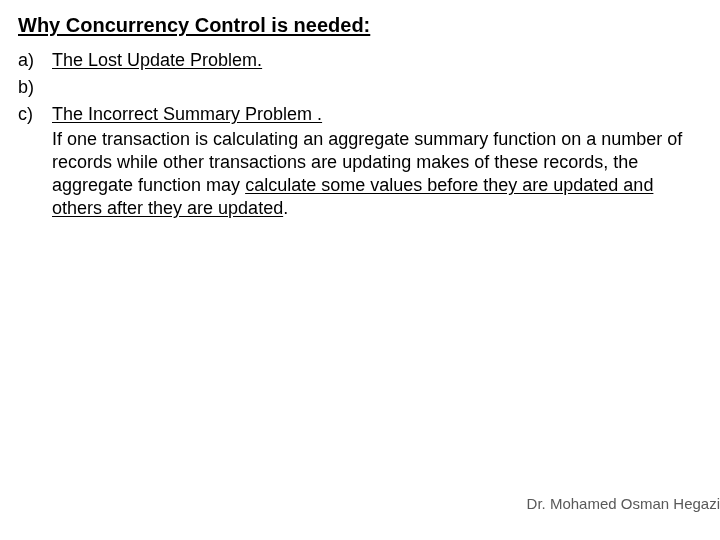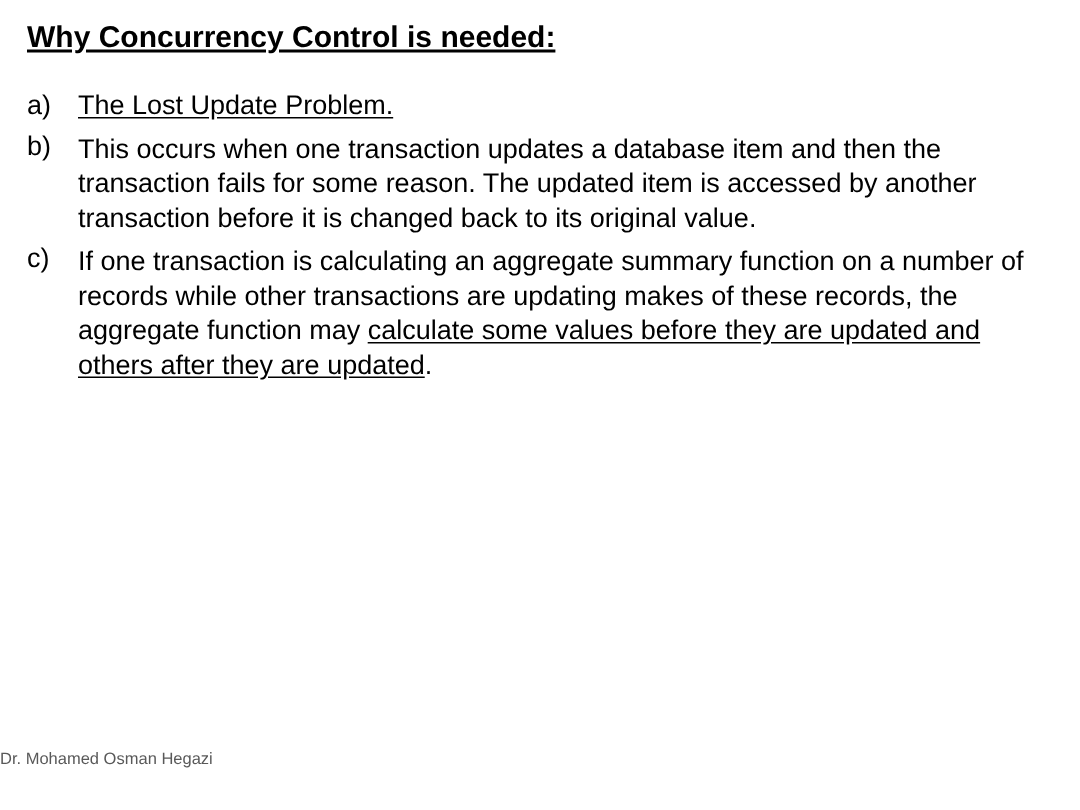--- a/index.html
+++ b/index.html
@@ -16,21 +16,21 @@
   .slide {
     padding: 14px 18px 0 18px;
     box-sizing: border-box;
     width: 100%;
     height: 100%;
     position: relative;
   }
   .title {
     font-weight: bold;
     font-size: 20px;
-    margin-bottom: 22px;
+    margin-bottom: 12px;
     text-decoration: underline;
     text-underline-offset: 2px;
   }
   .list {
     font-size: 18px;
     line-height: 1.28;
   }
   .item {
     display: flex;
     margin-bottom: 4px;
@@ -52,22 +52,22 @@
   }
   .u {
     text-decoration: underline;
     text-underline-offset: 2px;
   }
   .footer {
     position: absolute;
     bottom: 28px;
     left: 0;
     width: 100%;
-    text-align: left;
-    font-size: 11px;
+    text-align: right;
+    font-size: 15px;
     color: #595959;
   }
 </style>
 </head>
 <body>
 
 <div class="slide">
 
   <div class="title">Why Concurrency Control is needed:</div>
 
@@ -76,27 +76,27 @@
     <div class="item">
       <div class="marker">a)</div>
       <div class="body">
         <div class="sub-title">The Lost Update Problem.</div>
       </div>
     </div>
 
     <div class="item">
       <div class="marker">b)</div>
       <div class="body">
-        <div class="desc">This occurs when one transaction updates a database item and then the transaction fails for some reason. The updated item is accessed by another transaction before it is changed back to its original value.</div>
       </div>
     </div>
 
     <div class="item">
       <div class="marker">c)</div>
       <div class="body">
+        <div class="sub-title">The Incorrect Summary Problem .</div>
         <div class="desc"><span>If one transaction is calculating an aggregate summary function on a number of records while other transactions are updating makes of these records, the aggregate function may </span><span class="u">calculate some values before they are updated and others after they are updated</span><span>.</span></div>
       </div>
     </div>
 
   </div>
 
   <div class="footer">Dr. Mohamed Osman Hegazi</div>
 
 </div>
 

